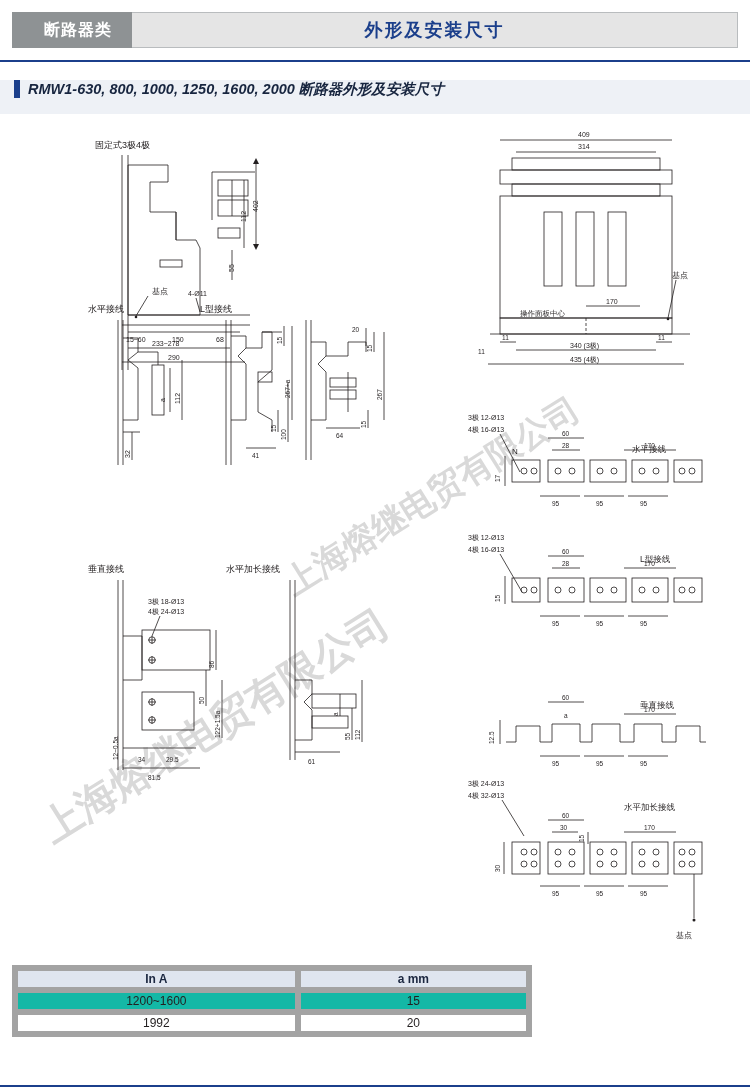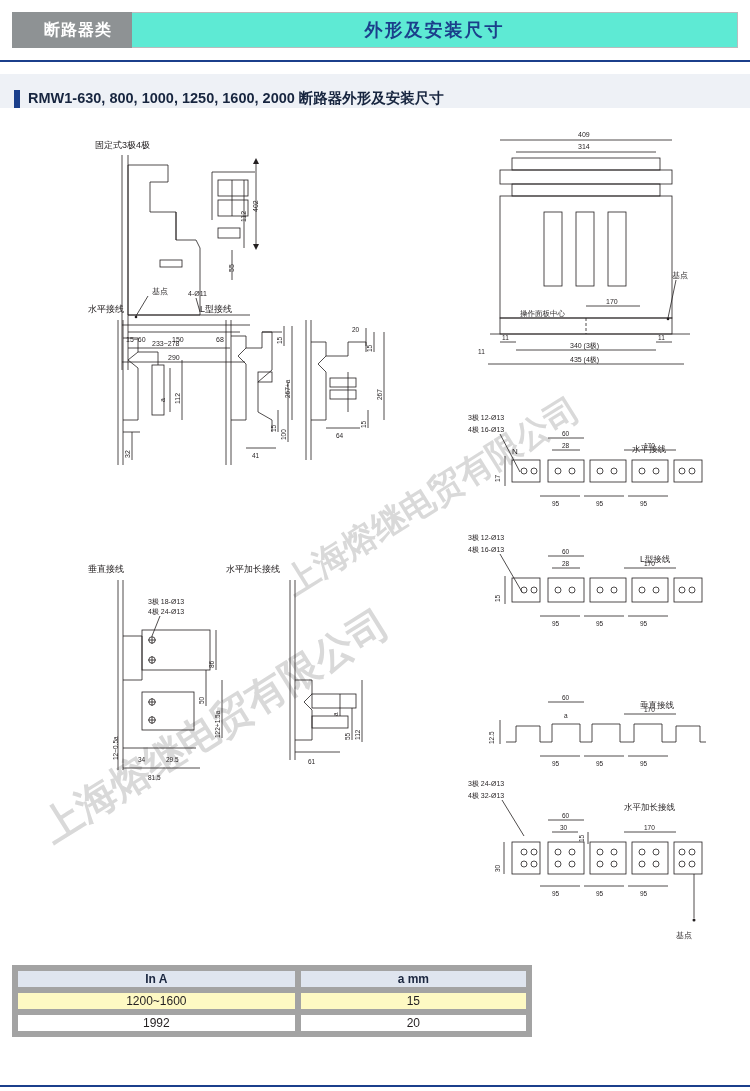--- a/index.html
+++ b/index.html
@@ -16,52 +16,52 @@
   .hdr-tab {
     position:absolute; left:12px; top:12px; width:120px; height:36px;
     background:#8e9294; color:#fff; font-size:16px; font-weight:bold;
     display:flex; align-items:center; justify-content:center;
     letter-spacing:1px;
     padding-left:12px;
   }
   .hdr-bar {
     position:absolute; left:132px; top:12px; width:606px; height:36px;
     border:1px solid #b9bcbe; border-left:none;
-    background:#5eead4;
+    background:#e5e5e5;
     display:flex; align-items:center; justify-content:center;
   }
   .hdr-bar span { color:#1b3f8b; font-size:18px; font-weight:bold; letter-spacing:2px; }
   .hdr-rule { position:absolute; left:0; top:60px; width:750px; height:2px; background:#1b3f8b; }
 
   
   .title {
-    position:absolute; left:0; top:74px; width:750px; height:34px;
+    position:absolute; left:0; top:80px; width:750px; height:34px;
     background:#eef1f6;
-    display:flex; align-items:flex-end;
+    display:flex; align-items:flex-start;font-style:italic;
   }
   .title .bar { width:6px; height:18px; background:#1b3f8b; margin-left:14px; margin-right:8px; }
   .title span { font-size:14.5px; font-weight:bold; color:#17253f; }
 
   
   .canvas { position:absolute; left:0; top:120px; width:750px; height:840px; }
   svg.draw { position:absolute; left:0; top:0; }
 
   .wm { position:absolute; left:0; top:0; width:750px; height:840px; pointer-events:none; }
   .wm span {
     position:absolute; color:#d9d9d9; font-size:40px; font-weight:bold;
     white-space:nowrap; transform-origin:left bottom;
   }
 
   
   .tbl { position:absolute; left:12px; top:965px; width:520px; border-collapse:collapse; }
   .tbl th, .tbl td {
     border:6px solid #a3a3a3; font-size:12px; text-align:center; height:22px; font-weight:normal;
   }
   .tbl th { background:#dfe5ef; font-weight:bold; color:#1b2740; }
-  .tbl tr.alt td { background:#fef9c3; }
+  .tbl tr.alt td { background:#14b8a6; }
   .foot-rule { position:absolute; left:0; top:1085px; width:750px; height:2px; background:#1b3f8b; }
 </style>
 </head>
 <body>
 
 <div class="header">
   <div class="hdr-tab">
     <span>断路器类</span>
   </div>
   <div class="hdr-bar">

